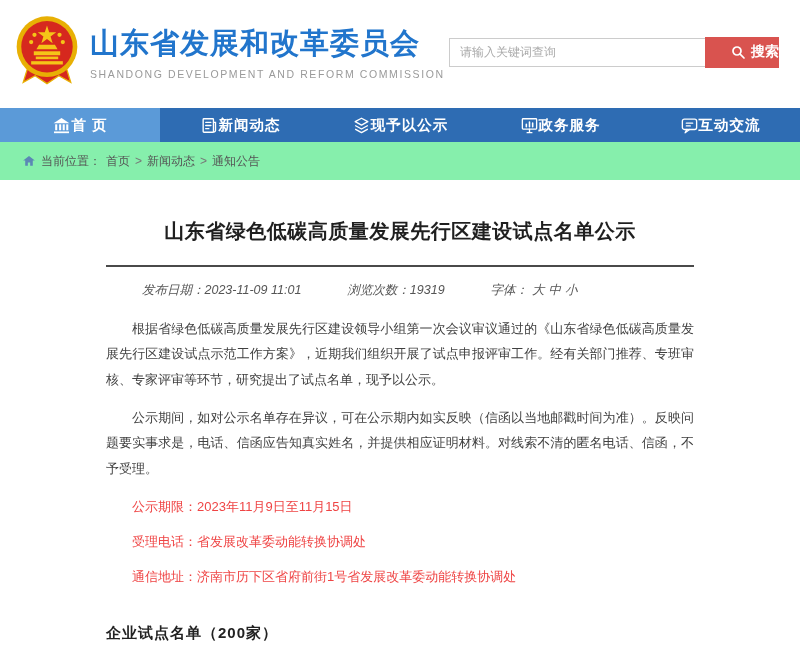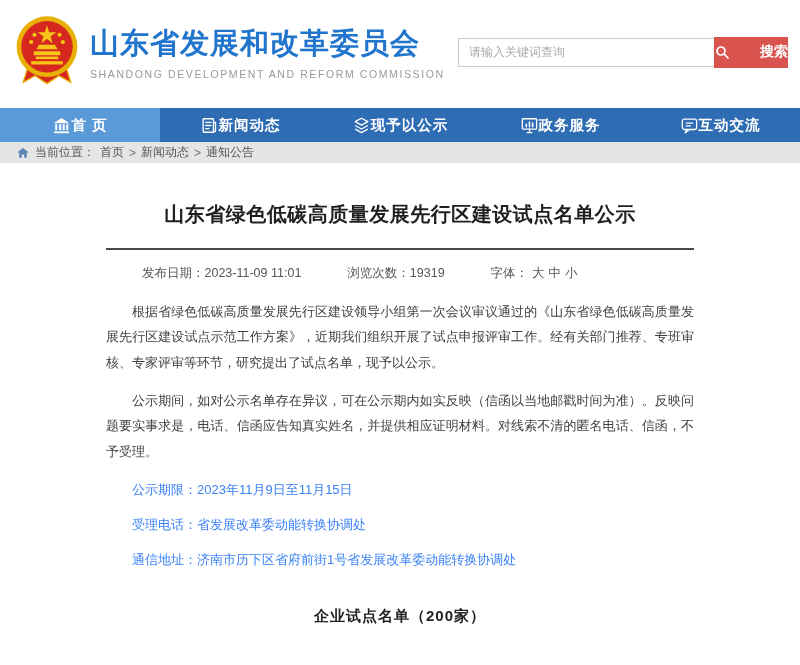--- a/index.html
+++ b/index.html
@@ -1,56 +1,56 @@
 <!DOCTYPE html>
 <html><head>
 <meta charset="utf-8">
 <style>
   * { margin:0; padding:0; box-sizing:border-box; }
   html,body { width:800px; background:#fff; font-family:"Liberation Sans","DejaVu Sans",sans-serif; }
   body { width:800px; height:665px; overflow:hidden; color:#333; }
 
   
-  .header { height:104px; display:flex; align-items:center; padding:0 12px 0 14px; background:#fff; }
+  .header { height:104px; display:flex; align-items:center; padding:0 21px 0 14px; background:#fff; }
   .brand { display:flex; align-items:center; gap:10px; }
   .emblem { width:66px; height:74px; flex:0 0 auto; }
   .brand-text { display:flex; flex-direction:column; gap:4px; }
   .site-title { font-size:29px; font-weight:bold; color:#2175cc; letter-spacing:1px; }
   .site-sub { font-size:10.5px; color:#9a9a9a; letter-spacing:1.6px; }
   .search { margin-left:auto; display:flex; align-items:center; }
   .search-input { width:256px; height:29px; border:1px solid #ccc; border-right:none; padding:0 10px; font-size:12px; color:#333; outline:none; font-family:inherit; }
   .search-input::placeholder { color:#aaa; }
-  .search-btn { width:74px; height:31px; background:#d9534f; color:#fff; border:none; display:flex; align-items:center; justify-content:space-between; gap:5px; font-size:14px; font-weight:bold; cursor:pointer; font-family:inherit; }
+  .search-btn { width:74px; height:31px; background:#d9534f; color:#fff; border:none; display:flex; align-items:center; justify-content:flex-end; gap:5px; font-size:14px; font-weight:bold; cursor:pointer; font-family:inherit; }
 
   
   .nav { margin-top:4px; height:34px; background:#2e6cb3; display:flex; }
   .nav-item { flex:1; display:flex; align-items:center; justify-content:center; color:#fff; font-size:14.5px; font-weight:bold; cursor:pointer; letter-spacing:1px; }
   .nav-item.active { background:#5b9ad8; }
   .nav-icon { width:19px; height:19px; display:inline-flex; }
   .nav-icon svg { width:100%; height:100%; }
 
   
-  .breadcrumb { height:21px; background:#e5e5e5; display:flex; align-items:center; padding-left:16px; font-size:12px; color:#555; gap:5px; }
+  .breadcrumb { height:38px; background:#86efac; display:flex; align-items:center; padding-left:22px; font-size:12px; color:#555; gap:5px; }
   .crumb-home { width:14px; height:14px; }
   .crumb-link { cursor:pointer; }
   .crumb-sep { color:#777; }
 
   
   .main { padding:0 106px; }
   .article-title { margin-top:38px; text-align:center; font-size:20px; font-weight:bold; color:#1f1f1f; letter-spacing:0.5px; }
   .title-rule { margin-top:20px; border:none; border-top:2px solid #4a4a4a; }
   .meta { display:flex; padding:15px 0 4px 36px; font-size:12.5px; color:#555; }
-  .meta-item { margin-right:46px; white-space:nowrap; }
+  .meta-item { margin-right:46px; white-space:nowrap;font-style:italic; }
   .font-opts span { cursor:pointer; margin-right:4px; }
 
   .para { margin-top:13px; font-size:13px; color:#3f3f3f; line-height:1.95; text-indent:2em; text-align:justify; }
-  .info-line { margin-top:17px; font-size:13px; color:#3b82f6; text-indent:2em; }
+  .info-line { margin-top:17px; font-size:13px; color:#ef4444; text-indent:2em; }
 
   
-  .table-title { margin-top:38px; text-align:center; font-size:15px; color:#222; letter-spacing:1px; }
+  .table-title { margin-top:38px; text-align:left; font-size:15px; color:#222; letter-spacing:1px; }
 </style>
 </head>
 <body>
 
 <div class="header">
   <div class="brand">
     <span class="emblem">
       <svg viewBox="0 0 100 112">
         <path d="M22 76 L14 102 L32 92 L50 104 L68 92 L86 102 L78 76 Z" fill="#d6281e"></path>
         <path d="M22 76 L14 102 L32 92 L50 104 L68 92 L86 102 L78 76 Z" fill="none" stroke="#e8b004" stroke-width="2"></path>

